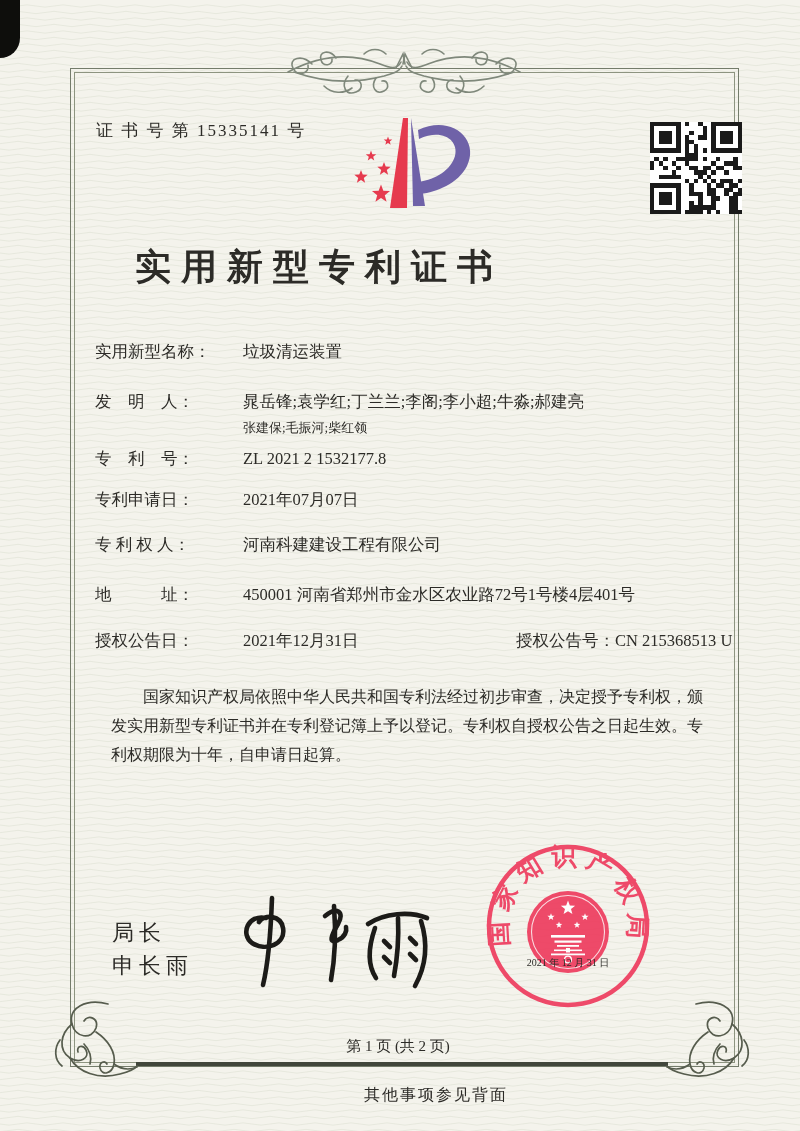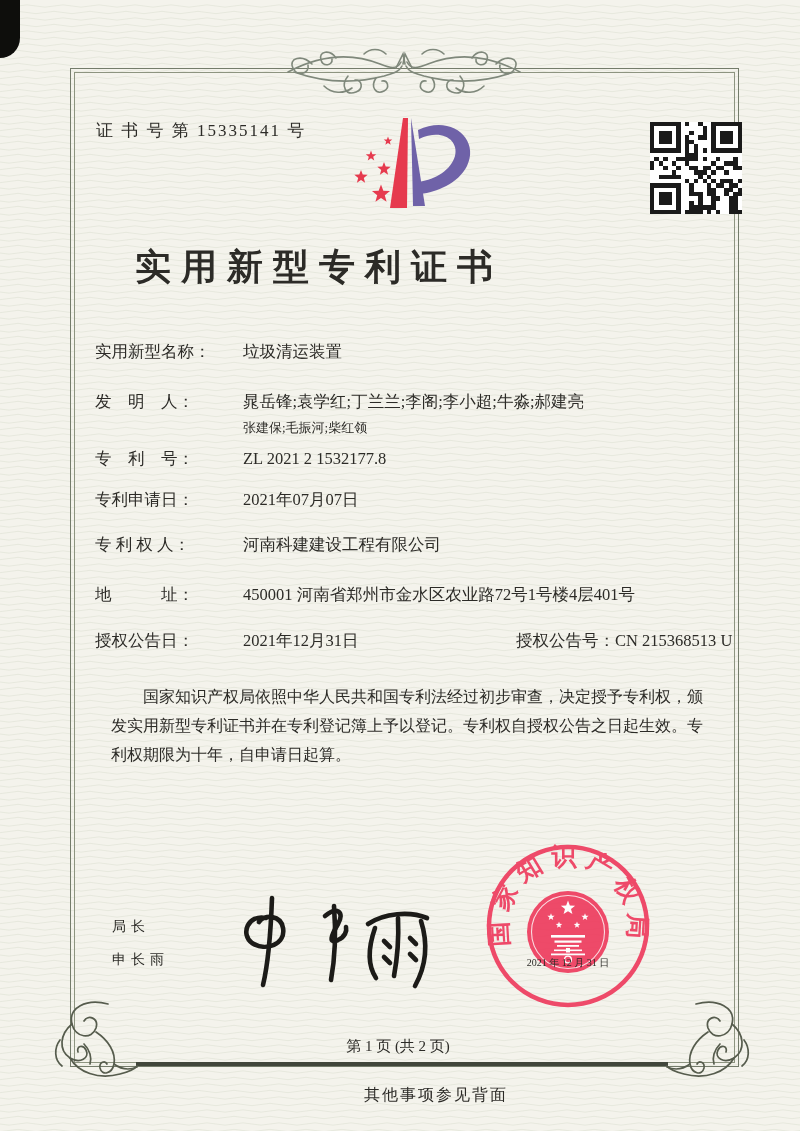--- a/index.html
+++ b/index.html
@@ -33,21 +33,21 @@
   }
   .row{position:absolute;left:95px;font-size:16.5px;white-space:nowrap;z-index:3;}
   .row .lbl{display:inline-block;width:148px;}
   .cont{position:absolute;left:243px;font-size:13px;white-space:nowrap;z-index:3;}
   .grant2{position:absolute;left:421px;top:0;}
   .paras{
     position:absolute;left:95px;top:666px;width:624px;z-index:3;
     font-size:16px;line-height:29px;text-align:justify;
   }
   .paras p{margin:16px;text-indent:2em;}
-  .director{position:absolute;left:112px;font-size:14px;letter-spacing:5px;z-index:3;}
+  .director{position:absolute;left:112px;font-size:22px;letter-spacing:5px;z-index:3;}
   #sig{position:absolute;left:222px;top:888px;z-index:4;}
   #seal{position:absolute;left:484px;top:842px;z-index:3;opacity:.92;}
   .seal-date{position:absolute;left:484px;top:956px;width:168px;text-align:center;
     font-size:10px;z-index:5;white-space:nowrap;}
   .page-info{position:absolute;left:0;top:1037px;width:796px;text-align:center;
     font-size:15px;z-index:3;}
   .back-note{position:absolute;left:0;top:1085px;width:800px;text-align:center;
     font-size:16px;letter-spacing:2px;z-index:3;margin-left:36px;}
   #logo{position:absolute;left:328px;top:106px;z-index:3;}
   #qr{position:absolute;left:650px;top:122px;width:92px;height:92px;z-index:3;background:#fff;}

